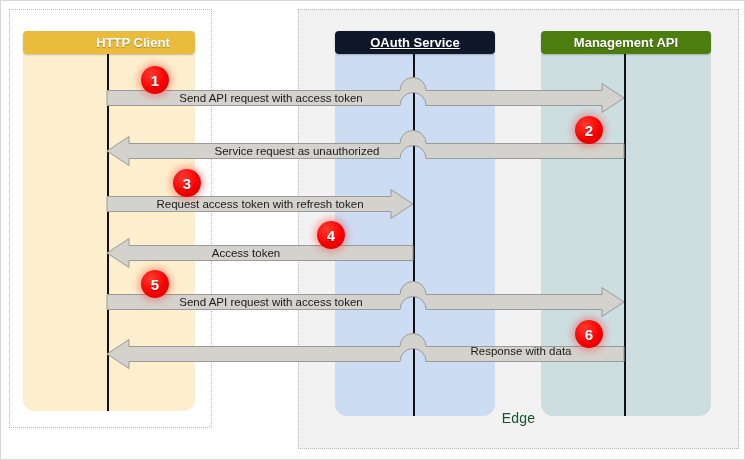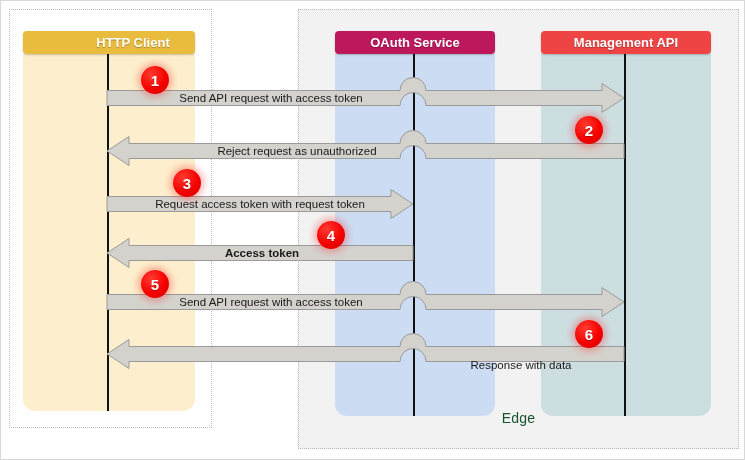--- a/index.html
+++ b/index.html
@@ -62,26 +62,26 @@
     background:#111111;
   }
 
   
   #lane-client{ left:22px; top:30px; width:172px; }
   #lane-client .lane-head{ background:#eabc3d;padding-left:48px; }
   #lane-client .lane-body{ top:23px; height:357px; background:#fdefcd; }
   #lane-client .lifeline{ left:84px; top:23px; height:357px; }
 
   #lane-oauth{ left:334px; top:30px; width:160px; }
-  #lane-oauth .lane-head{ background:#be185d; }
+  #lane-oauth .lane-head{ background:#0f172a;text-decoration:underline; }
   #lane-oauth .lane-body{ top:23px; height:362px; background:#ccddf3; }
   #lane-oauth .lifeline{ left:78px; top:23px; height:362px; }
 
   #lane-mgmt{ left:540px; top:30px; width:170px; }
-  #lane-mgmt .lane-head{ background:#ef4444; }
+  #lane-mgmt .lane-head{ background:#4d7c0f; }
   #lane-mgmt .lane-body{ top:23px; height:362px; background:#cddee1; }
   #lane-mgmt .lifeline{ left:83px; top:23px; height:362px; }
   .msg-label{
     position:absolute;
     font-size:11.5px;
     color:#1a1a1a;
     white-space:nowrap;
     text-align:right;
     transform:translate(-50%,-50%);
     pointer-events:none;
@@ -139,25 +139,25 @@
       <path d="M 623 142.5 L 425 142.5 A 13 13 0 0 0 399 142.5 L 128 142.5 L 128 135.5 L 106 150 L 128 164.5 L 128 157.5 L 399 157.5 A 13 13 0 0 1 425 157.5 L 623 157.5 Z" fill="#d4d2cd" stroke="#9a9a9a" stroke-width="1" stroke-linejoin="miter"></path>
       <path d="M 106 195.5 L 390 195.5 L 390 188.5 L 412 203 L 390 217.5 L 390 210.5 L 106 210.5 Z" fill="#d4d2cd" stroke="#9a9a9a" stroke-width="1" stroke-linejoin="miter"></path>
       <path d="M 412 244.5 L 128 244.5 L 128 237.5 L 106 252 L 128 266.5 L 128 259.5 L 412 259.5 Z" fill="#d4d2cd" stroke="#9a9a9a" stroke-width="1" stroke-linejoin="miter"></path>
       <path d="M 106 293.5 L 399 293.5 A 13 13 0 0 1 425 293.5 L 601 293.5 L 601 286.5 L 623 301 L 601 315.5 L 601 308.5 L 425 308.5 A 13 13 0 0 0 399 308.5 L 106 308.5 Z" fill="#d4d2cd" stroke="#9a9a9a" stroke-width="1" stroke-linejoin="miter"></path>
       <path d="M 623 345.5 L 425 345.5 A 13 13 0 0 0 399 345.5 L 128 345.5 L 128 338.5 L 106 353 L 128 367.5 L 128 360.5 L 399 360.5 A 13 13 0 0 1 425 360.5 L 623 360.5 Z" fill="#d4d2cd" stroke="#9a9a9a" stroke-width="1" stroke-linejoin="miter"></path>
     </svg>
 
   <div id="overlay">
       <div class="msg-label" style="left: 270px; top: 97px;">Send API request with access token</div>
       <div class="badge" style="left: 154px; top: 79px;">1</div>
-      <div class="msg-label" style="left: 296px; top: 150px;">Reject request as unauthorized</div>
+      <div class="msg-label" style="left: 296px; top: 150px;">Service request as unauthorized</div>
       <div class="badge" style="left: 588px; top: 129px;">2</div>
-      <div class="msg-label" style="left: 259px; top: 203px;">Request access token with request token</div>
+      <div class="msg-label" style="left: 259px; top: 203px;">Request access token with refresh token</div>
       <div class="badge" style="left: 186px; top: 182px;">3</div>
-      <div class="msg-label" style="left: 261px; top: 252px; font-weight: bold;">Access token</div>
+      <div class="msg-label" style="left: 245px; top: 252px;">Access token</div>
       <div class="badge" style="left: 330px; top: 234px;">4</div>
       <div class="msg-label" style="left: 270px; top: 301px;">Send API request with access token</div>
       <div class="badge" style="left: 154px; top: 283px;">5</div>
-      <div class="msg-label" style="left: 520px; top: 364px;">Response with data</div>
+      <div class="msg-label" style="left: 520px; top: 350px;">Response with data</div>
       <div class="badge" style="left: 588px; top: 333px;">6</div>
     </div>
 
 </div>
 
 </body></html>

